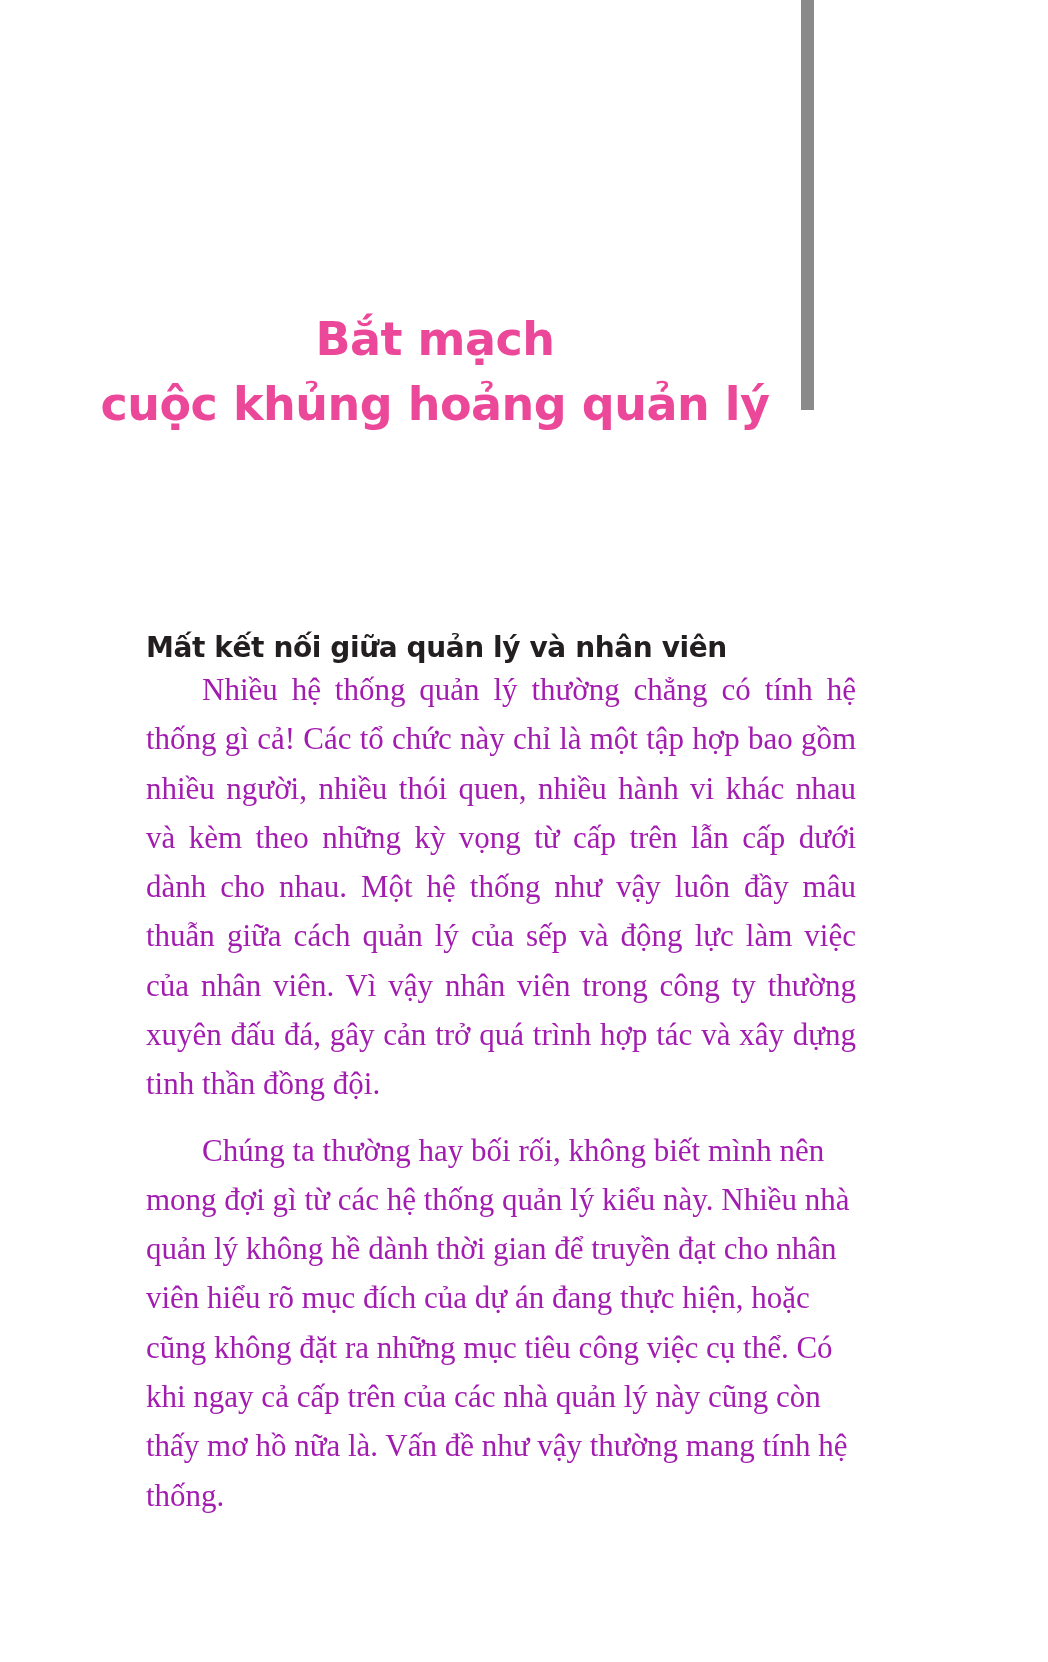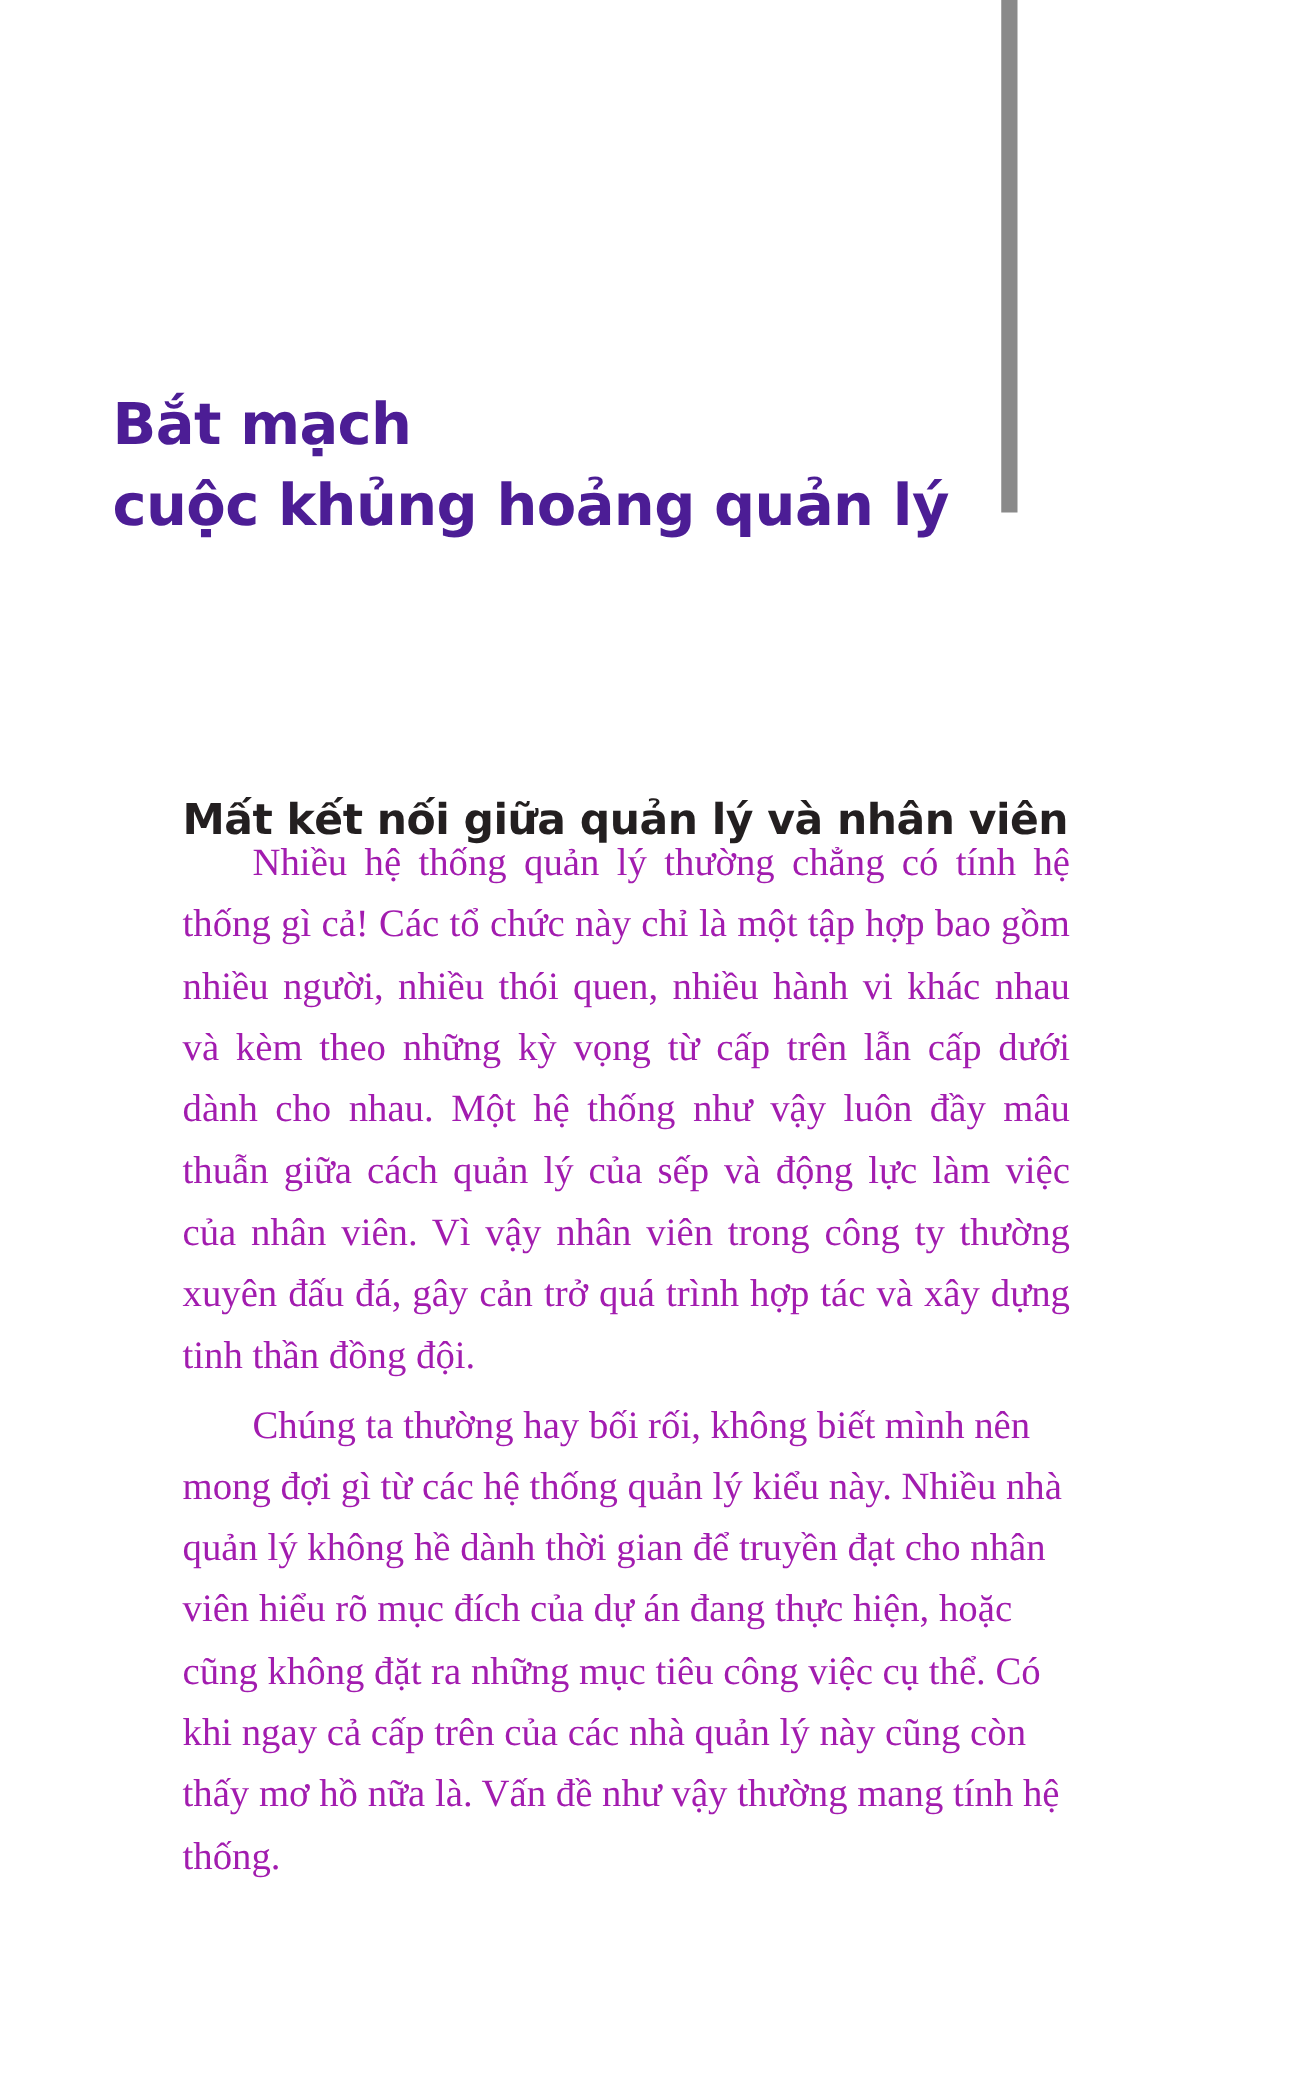--- a/index.html
+++ b/index.html
@@ -30,38 +30,38 @@
     width: 13px;
     height: 410px;
     background: #8a8a8a;
   }
 
   .chapter-title {
     position: absolute;
     top: 276px;
     left: 90px;
     width: 690px;
-    text-align: left;
+    text-align: center;
     font-family: "DejaVu Sans", sans-serif;
     font-weight: 700;
     font-size: 46px;
     line-height: 1.42;
     letter-spacing: -0.5px;
-    color: #4c1d95;
+    color: #ec4899;
     white-space: pre-line;
   }
 
   .section-heading {
     position: absolute;
     top: 608px;
     left: 146px;
     width: 760px;
     font-family: "DejaVu Sans", sans-serif;
     font-weight: 700;
-    font-size: 34px;
+    font-size: 28px;
     letter-spacing: -0.4px;
     color: #231f20;
   }
 
   .body-copy {
     position: absolute;
     top: 665px;
     left: 146px;
     width: 710px;
     font-family: "Liberation Serif", serif;
@@ -71,21 +71,21 @@
     text-justify: inter-word;
     color: #a21caf;
   }
 
   .body-copy p {
     margin: 0;
     text-indent: 56px;
   }
 
   .body-copy p + p {
-    margin-top: 6px;
+    margin-top: 17px;
   }
 
   .body-copy p:last-child {
     text-align: left;
   }
 </style>
 </head>
 <body>
 
 <div class="page">

